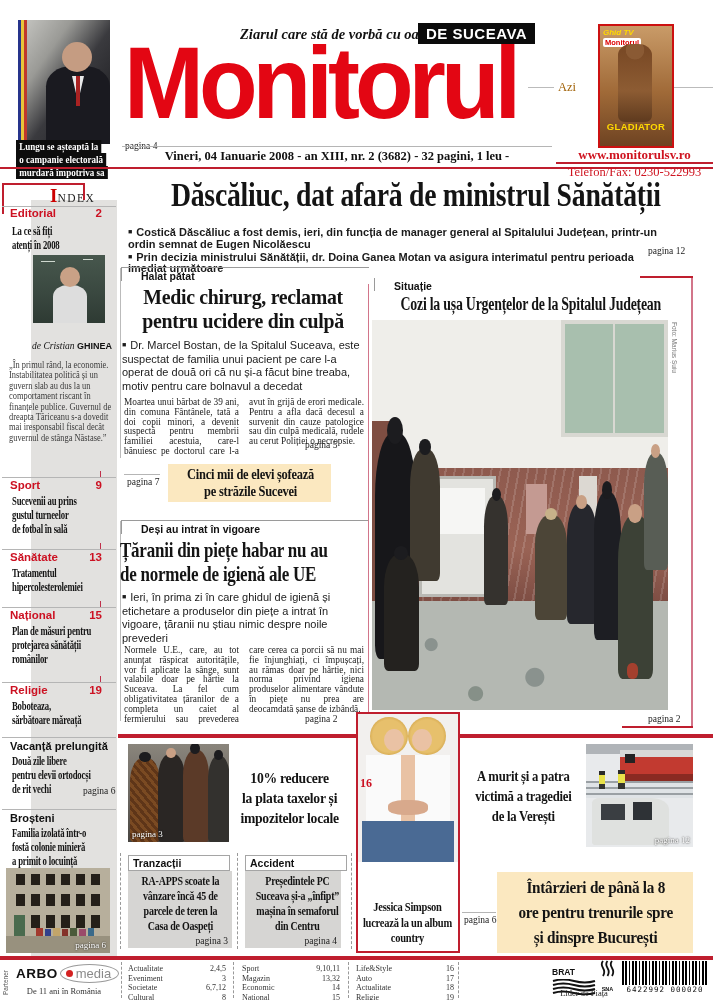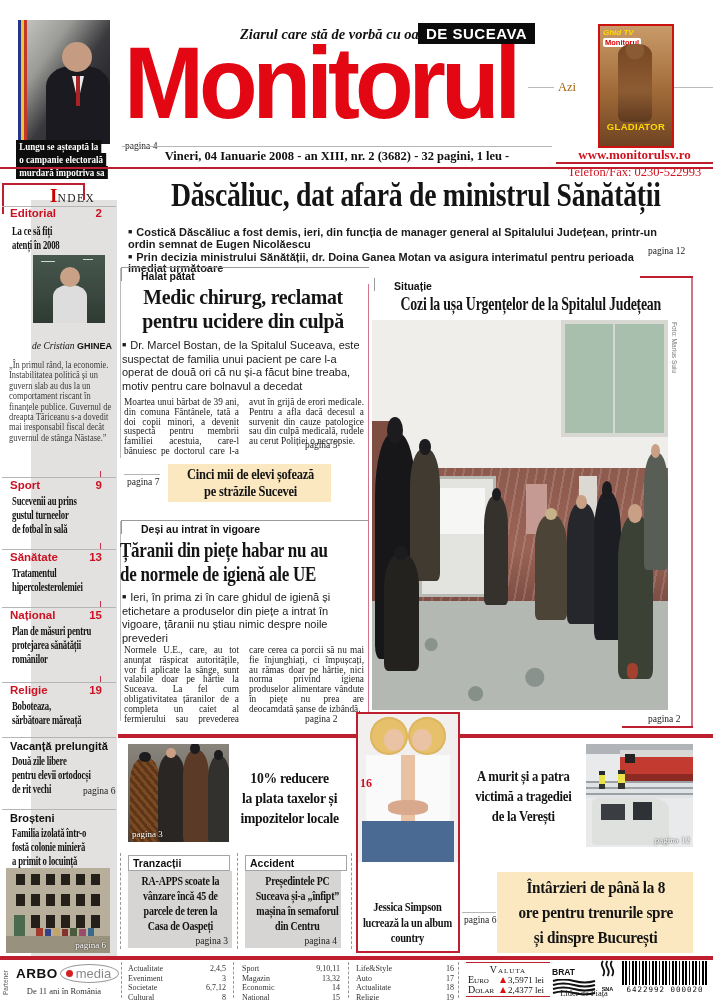--- a/index.html
+++ b/index.html
@@ -436,33 +436,20 @@
     <div class="f-row">
         <span>Actualitate</span>
         <span>18</span>
       </div>
     <div class="f-row">
         <span>Religie</span>
         <span>19</span>
       </div>
   </div>
 
-  <div class="valuta">
-    <div class="val-title">Valuta</div>
-    <div class="val-row">
-      <span class="val-cur">Euro</span>
-      <span class="tri"></span>
-      <span>3,5971 lei</span>
-    </div>
-    <div class="val-row">
-      <span class="val-cur">Dolar</span>
-      <span class="tri"></span>
-      <span>2,4377 lei</span>
-    </div>
-  </div>
 
   <div class="abs" style="left:552px;top:961px">
     <span class="sans" style="font-weight:bold;font-size:8.5px">BRAT</span>
     <svg width="44" height="16" viewBox="0 0 44 16" style="display:block">
       <g stroke="#111" stroke-width="2" fill="none">
         <path d="M1 2 Q 11 -1 22 2 T 43 2"></path>
         <path d="M1 6 Q 11 3 22 6 T 43 6"></path>
         <path d="M1 10 Q 11 7 22 10 T 43 10"></path>
         <path d="M1 14 Q 11 11 22 14 T 43 14"></path>
       </g>

